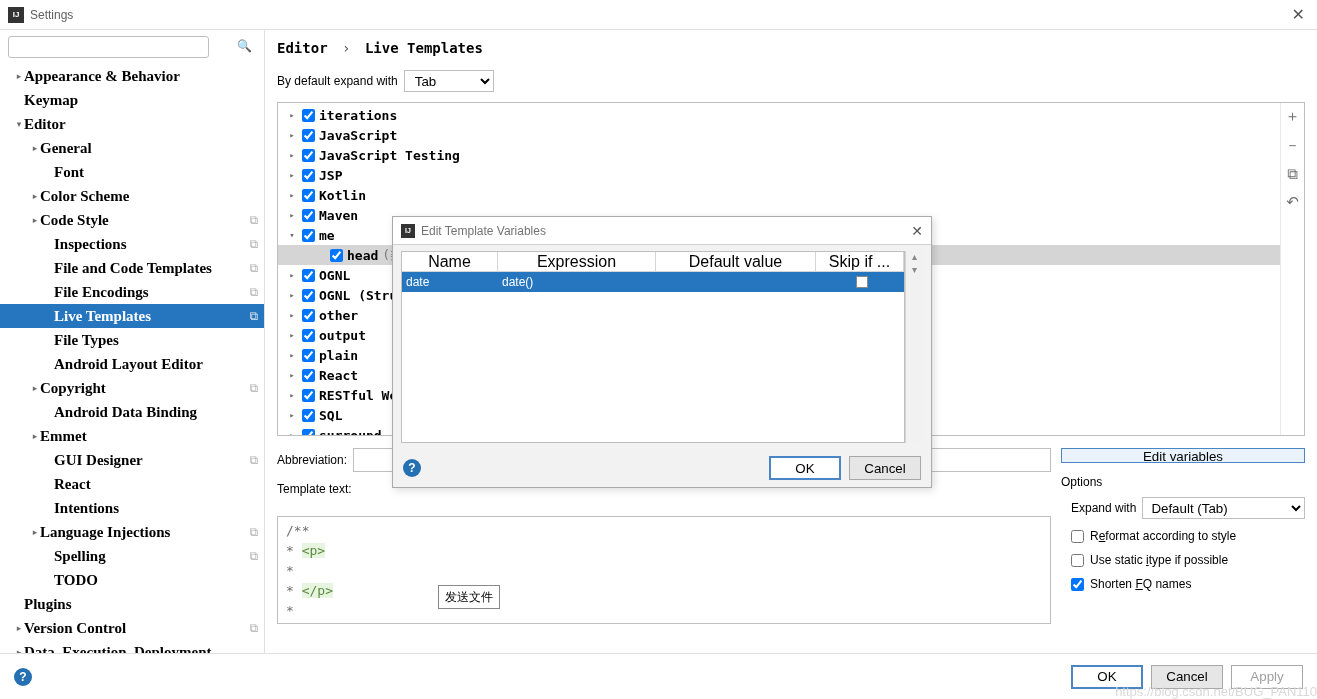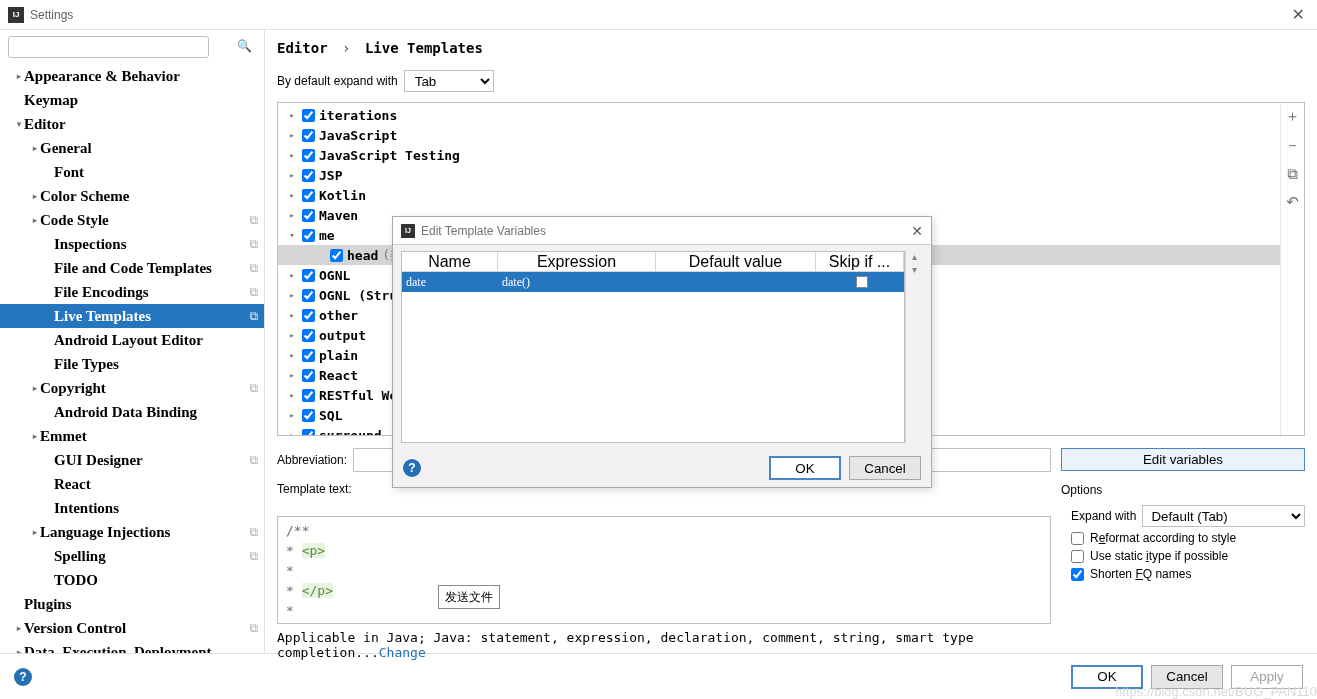--- a/index.html
+++ b/index.html
@@ -50,23 +50,23 @@
 .lower { display: flex; gap: 10px; margin-top: 12px; }
 .lower-left { flex: 1; }
 .abbr-row { display: flex; align-items: center; gap: 6px; margin-bottom: 10px; }
 .abbr-row input { flex: 1; border: 1px solid #bfbfbf; padding: 3px 6px; height: 24px; }
 .tt-label { font-size: 12px; margin-bottom: 20px; display: block; }
 .tt-box { border: 1px solid #bfbfbf; height: 108px; padding: 4px 8px; font-family: Consolas, monospace; font-size: 13px; color: #707070; line-height: 20px; position: relative; }
 .tt-box .tag { background: #e7f5e0; color: #5c8a3f; }
 .tooltip { position: absolute; left: 160px; top: 68px; border: 1px solid #888; background: #fff; padding: 1px 6px; font-size: 12px; font-family: "Microsoft YaHei", sans-serif; color: #000; }
 
 .lower-right { width: 244px; padding-top: 0; }
-.edit-vars-btn { width: 100%; border: 1px solid #4a86c5; background: #eaf3fb; color: #000; height: 23px; cursor: pointer; margin-bottom: 12px; }
+.edit-vars-btn { width: 100%; border: 1px solid #4a86c5; background: #eaf3fb; color: #000; height: 15px; cursor: pointer; margin-bottom: 12px; }
 .options-title { font-size: 12px; color: #000; margin-bottom: 8px; }
-.opt-row { display: flex; align-items: center; gap: 6px; font-size: 12px; margin-bottom: 4px; margin-left: 10px; }
+.opt-row { display: flex; align-items: center; gap: 6px; font-size: 12px; margin-bottom: 10px; margin-left: 10px; }
 .opt-row select { border: 1px solid #bfbfbf; padding: 1px 4px; height: 22px; flex: 1; background: #fff; }
 .opt-row input[type=checkbox] { width: 13px; height: 13px; }
 .und { text-decoration: underline; }
 
 .applicable { margin-top: 6px; font-family: Consolas, monospace; font-size: 13px; color: #000; }
 .applicable .change { color: #2470b3; cursor: pointer; }
 
 .footer { height: 46px; border-top: 1px solid #e0e0e0; display: flex; align-items: center; padding: 0 14px; }
 .help-icon { width: 18px; height: 18px; border-radius: 50%; background: #2470b3; color: #fff; display: flex; align-items: center; justify-content: center; font-size: 12px; font-weight: bold; cursor: pointer; }
 .footer-btns { margin-left: auto; display: flex; gap: 8px; }
@@ -82,21 +82,21 @@
 .dlg-title { height: 28px; display: flex; align-items: center; background: #fff; padding: 0 8px; border-bottom: 1px solid #d0d0d0; }
 .dlg-title .logo { width: 14px; height: 14px; background: #333; margin-right: 6px; display: inline-flex; align-items: center; justify-content: center; }
 .dlg-title .logo::after { content: "IJ"; color: #fff; font-size: 7px; font-weight: bold; }
 .dlg-title .t { color: #737373; font-size: 12px; }
 .dlg-title .x { margin-left: auto; color: #555; cursor: pointer; font-size: 14px; }
 .dlg-body { flex: 1; padding: 6px 8px; display: flex; }
 .dlg-table { flex: 1; border: 1px solid #bfbfbf; background: #fff; display: flex; flex-direction: column; }
 .dlg-th { display: flex; height: 20px; border-bottom: 1px solid #d5d5d5; }
 .dlg-th > div { border-right: 1px solid #d5d5d5; text-align: center; font-size: 16px; line-height: 20px; background: #fff; }
 .dlg-tr { display: flex; height: 20px; background: #2675bf; color: #fff; }
-.dlg-tr > div { border-right: 1px solid #2675bf; padding-left: 4px; font-size: 12px; line-height: 20px; font-family: Liberation Serif, serif; }
+.dlg-tr > div { border-right: 1px solid #2675bf; padding-left: 4px; font-size: 12px; line-height: 20px; }
 .col-name { width: 96px; }
 .col-expr { width: 158px; }
 .col-def { width: 160px; }
 .col-skip { flex: 1; text-align: center; }
 .dlg-tr .col-skip { display: flex; align-items: center; justify-content: center; }
 .dlg-tr .col-skip .cbx { width: 12px; height: 12px; background: #fff; border: 1px solid #888; }
 .dlg-scroll { width: 18px; border-left: 1px solid #d5d5d5; background: #f1f1f1; display: flex; flex-direction: column; align-items: center; color: #888; font-size: 10px; }
 .dlg-foot { height: 38px; display: flex; align-items: center; padding: 0 10px; gap: 8px; }
 .dlg-foot .spacer { flex: 1; }
 .dlg-foot button { min-width: 72px; height: 24px; border: 1px solid #a8a8a8; background: #fff; cursor: pointer; }
@@ -166,25 +166,25 @@
           <span class="lbl">File Encodings</span>
           <span class="icn-right">⧉</span>
         </div>
         <div class="tree-item ind3 selected">
           <span class="arrow"></span>
           <span class="lbl">Live Templates</span>
           <span class="icn-right">⧉</span>
         </div>
         <div class="tree-item ind3">
           <span class="arrow"></span>
+          <span class="lbl">File Types</span>
+        </div>
+        <div class="tree-item ind3">
+          <span class="arrow"></span>
           <span class="lbl">Android Layout Editor</span>
-        </div>
-        <div class="tree-item ind3">
-          <span class="arrow"></span>
-          <span class="lbl">File Types</span>
         </div>
         <div class="tree-item ind2">
           <span class="arrow">▸</span>
           <span class="lbl">Copyright</span>
           <span class="icn-right">⧉</span>
         </div>
         <div class="tree-item ind3">
           <span class="arrow"></span>
           <span class="lbl">Android Data Binding</span>
         </div>
@@ -352,23 +352,20 @@
         </div>
         <span class="tt-label">Template text:</span>
         <div class="tt-box">
           <div><span>/**</span></div>
           <div><span> * </span><span class="tag">&lt;p&gt;</span></div>
           <div><span> *</span></div>
           <div><span> * </span><span class="tag">&lt;/p&gt;</span></div>
           <div><span> *</span></div>
           <div class="tooltip">发送文件</div>
         </div>
-        <div class="applicable">
-          <span>Applicable in Java; Java: statement, expression, declaration, comment, string, smart type completion...</span><span class="change">Change</span>
-        </div>
       </div>
       <div class="lower-right">
         <button class="edit-vars-btn">Edit variables</button>
         <div class="options-title">Options</div>
         <div class="opt-row">
           <span>Expand with</span>
           <select><option>Default (Tab)</option></select>
         </div>
         <div class="opt-row">
           <input type="checkbox" style="">

